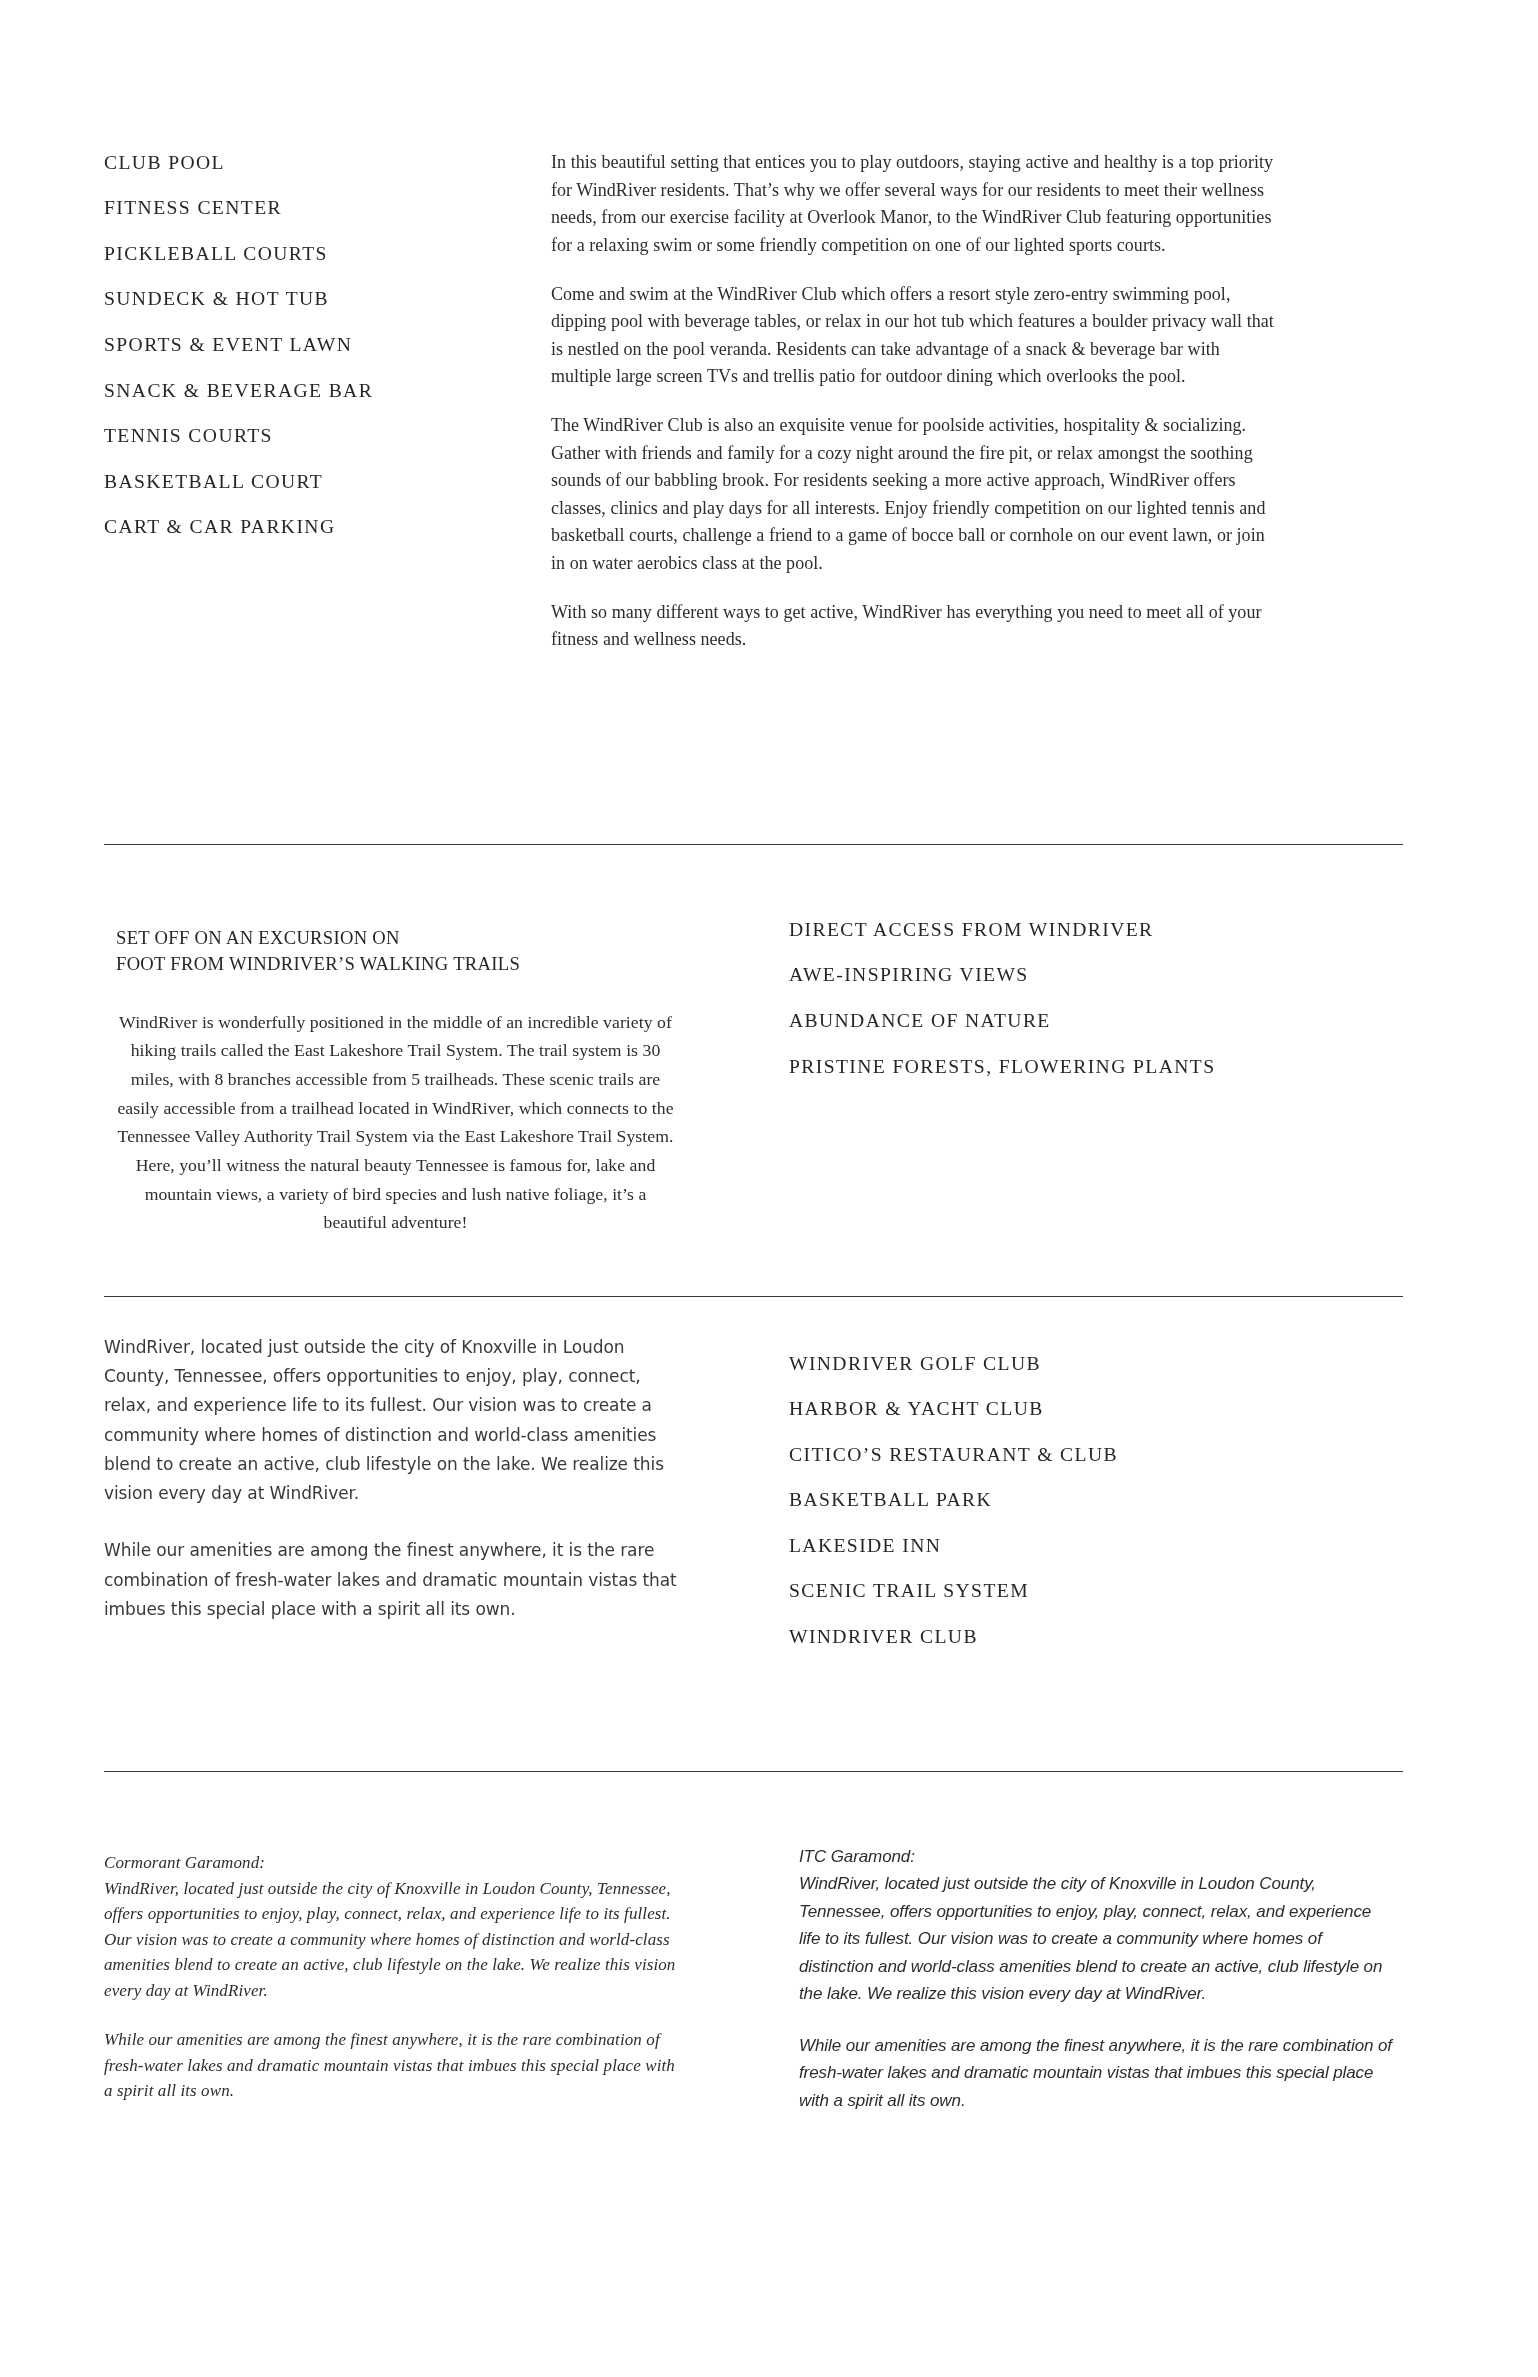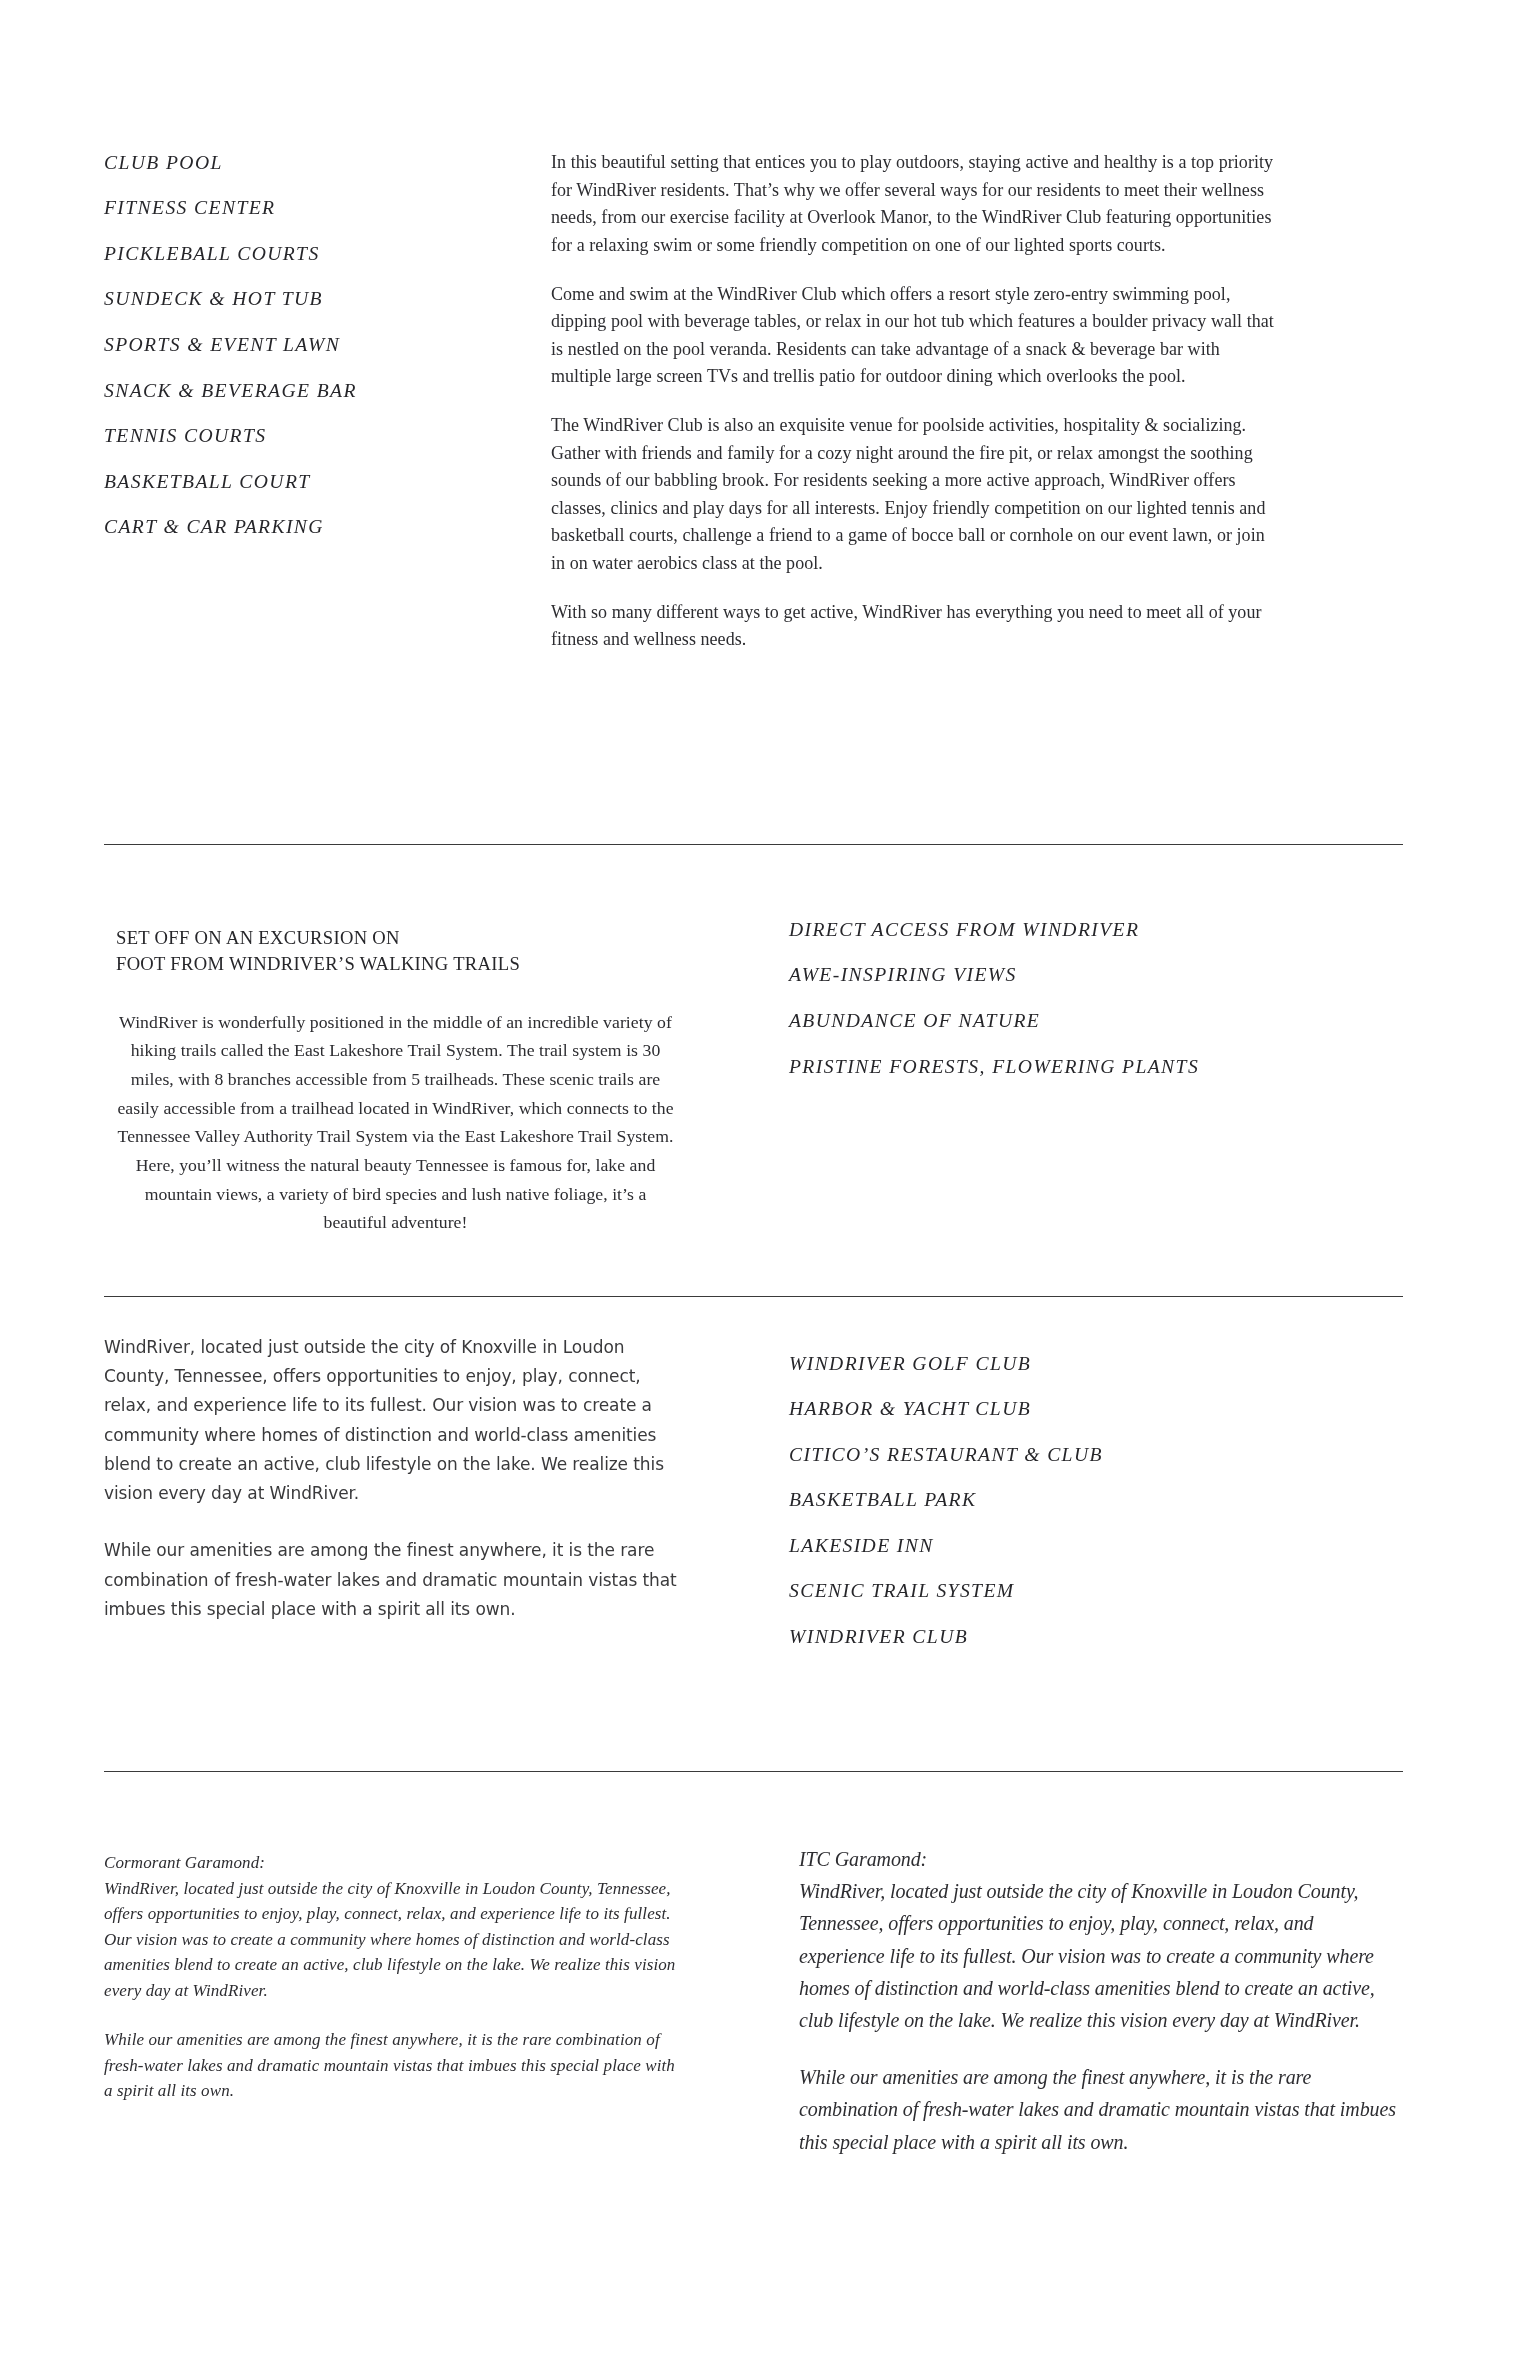--- a/index.html
+++ b/index.html
@@ -44,21 +44,20 @@
   
   .caps-list { list-style: none; margin: 0; padding: 0; }
   .caps-list li {
     font-family: "Liberation Serif", serif;
     font-size: 19.6px;
     letter-spacing: 1.4px;
     color: #26262a;
     line-height: 1;
     margin-bottom: 26px;
     white-space: nowrap;
-    font-style: italic;
   }
 
   
   .serif-head {
     font-family: "Liberation Serif", serif;
     font-size: 18.6px;
     letter-spacing: 0.3px;
     color: #26262a;
     line-height: 1.42;
     margin: 0 0 24px 0;
@@ -102,22 +101,22 @@
   .specimen p:last-child { margin-bottom: 0; }
 
   .specimen-cormorant p {
     font-family: "Liberation Serif", serif;
     font-size: 17px;
     line-height: 1.5;
     color: #2d2d31;
     letter-spacing: 0.1px;
   }
   .specimen-itc p {
-    font-family: Liberation Serif, serif;
-    font-size: 20px;
+    font-family: Liberation Sans, sans-serif;
+    font-size: 17px;
     line-height: 1.62;
     color: #2d2d31;
     letter-spacing: -0.1px;
   }
 </style>
 </head>
 <body>
 
 <div class="page">
 

